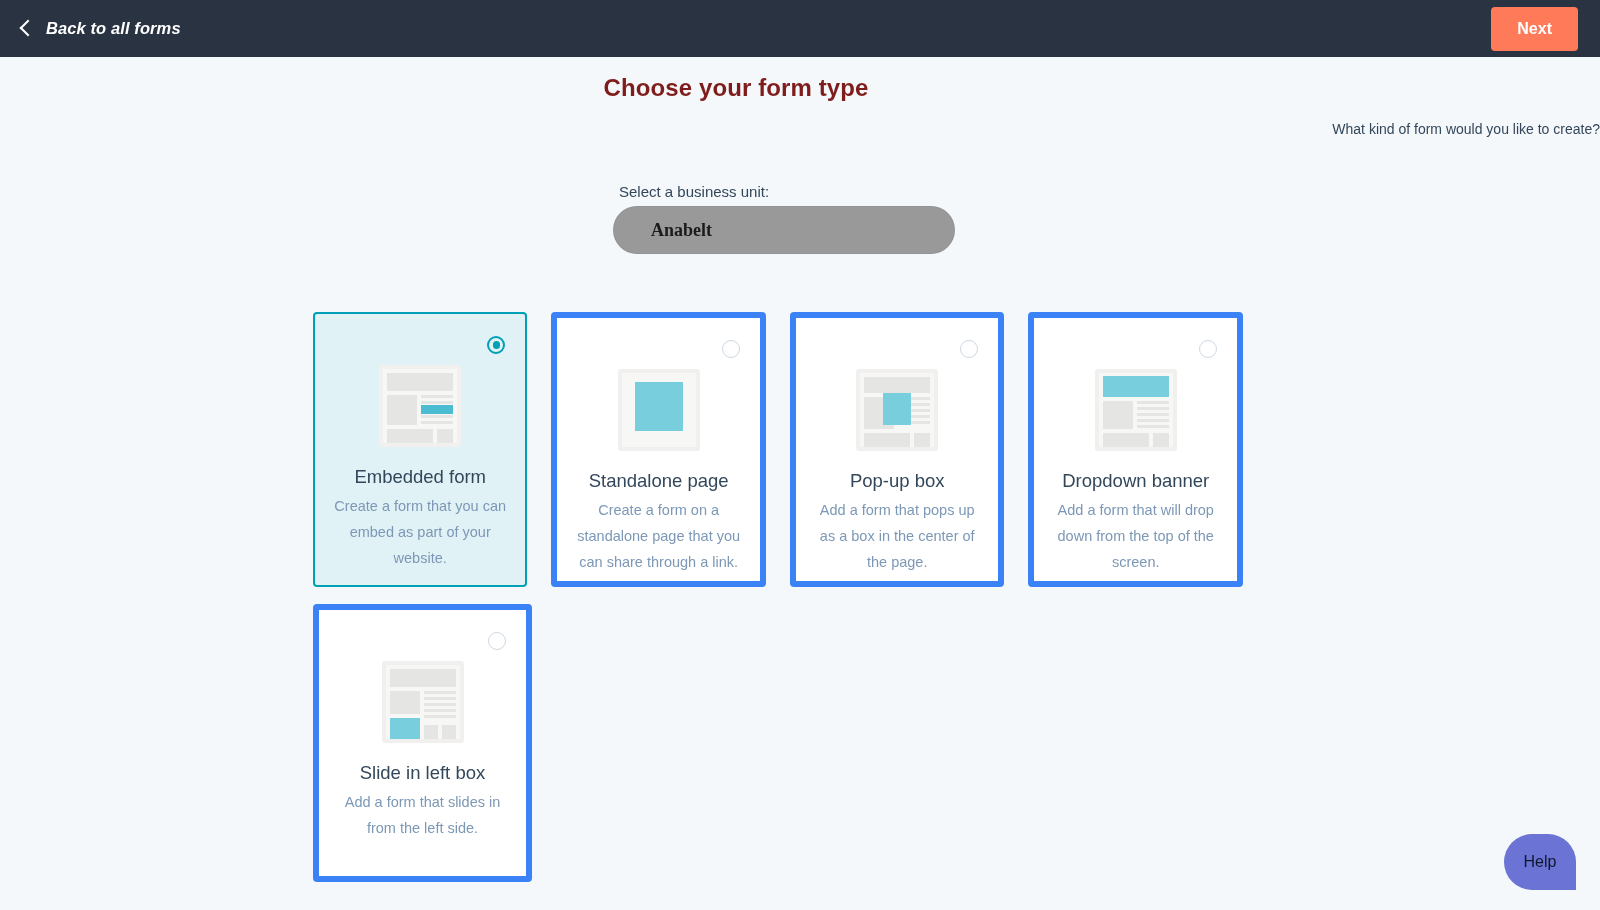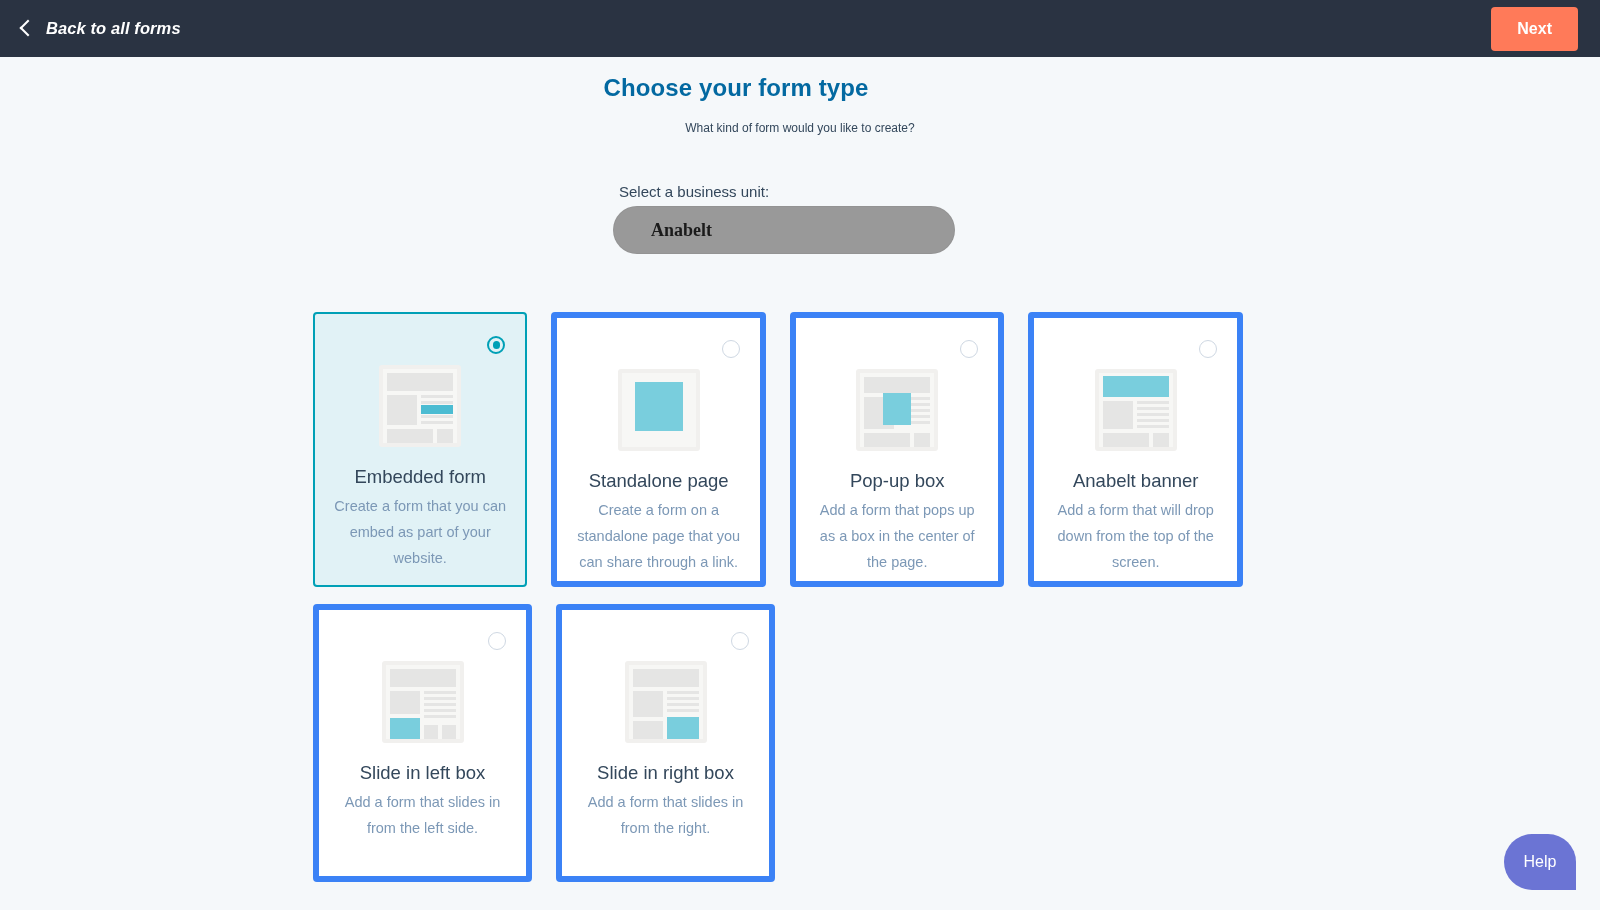--- a/index.html
+++ b/index.html
@@ -55,28 +55,28 @@
     cursor: pointer;
   }
 
   
   .page-title {
     position: absolute; top: 74px; left: 0;
     width: 1472px;
     text-align: center;
     font-size: 24px;
     font-weight: bold;
-    color: #0369a1;
+    color: #7f1d1d;
     letter-spacing: .1px;
   }
   .page-sub {
     position: absolute; top: 121px; left: 0;
     width: 1600px;
-    text-align: center;
-    font-size: 12px;
+    text-align: right;
+    font-size: 14px;
     color: #33475b;
   }
 
   
   .bu-wrap {
     position: absolute;
     top: 183px;
     left: 613px;
     width: 342px;
   }
@@ -243,21 +243,21 @@
   }
 
   
   .help-btn {
     position: absolute;
     right: 24px; bottom: 20px;
     width: 72px; height: 56px;
     background: #6b74d4;
     border: none;
     border-radius: 28px 28px 0 28px;
-    color: #ffffff;
+    color: #0f172a;
     font-family: "Liberation Sans", sans-serif;
     font-size: 16px;
     cursor: pointer;
     display: flex; align-items: center; justify-content: center;
   }
 </style>
 </head>
 <body>
 
 <div class="topbar">
@@ -332,21 +332,21 @@
         <span class="cyan ban"></span>
         <span class="in lft"></span>
         <span class="in l1"></span>
         <span class="in l2"></span>
         <span class="in l3"></span>
         <span class="in l4"></span>
         <span class="in l5"></span>
         <span class="in f1"></span>
         <span class="in f2"></span>
       </div>
-      <div class="card-title">Anabelt banner</div>
+      <div class="card-title">Dropdown banner</div>
       <div class="card-desc">Add a form that will drop down from the top of the screen.</div>
     </div>
 
   </div>
 
   <div class="row bottom">
 
     <div class="card h2">
       <div class="radio"></div>
       <div class="thumb tE">
@@ -358,32 +358,17 @@
         <span class="in l4"></span>
         <span class="in l5"></span>
         <span class="in f1"></span>
         <span class="in f2"></span>
         <span class="cyan sl"></span>
       </div>
       <div class="card-title">Slide in left box</div>
       <div class="card-desc">Add a form that slides in from the left side.</div>
     </div>
 
-    <div class="card h2">
-      <div class="radio"></div>
-      <div class="thumb tF">
-        <span class="in hd"></span>
-        <span class="in lft"></span>
-        <span class="in l1"></span>
-        <span class="in l2"></span>
-        <span class="in l3"></span>
-        <span class="in l4"></span>
-        <span class="in f1"></span>
-        <span class="cyan sl"></span>
-      </div>
-      <div class="card-title">Slide in right box</div>
-      <div class="card-desc">Add a form that slides in from the right.</div>
-    </div>
 
   </div>
 </div>
 
 <button class="help-btn">Help</button>
 
 </body></html>

